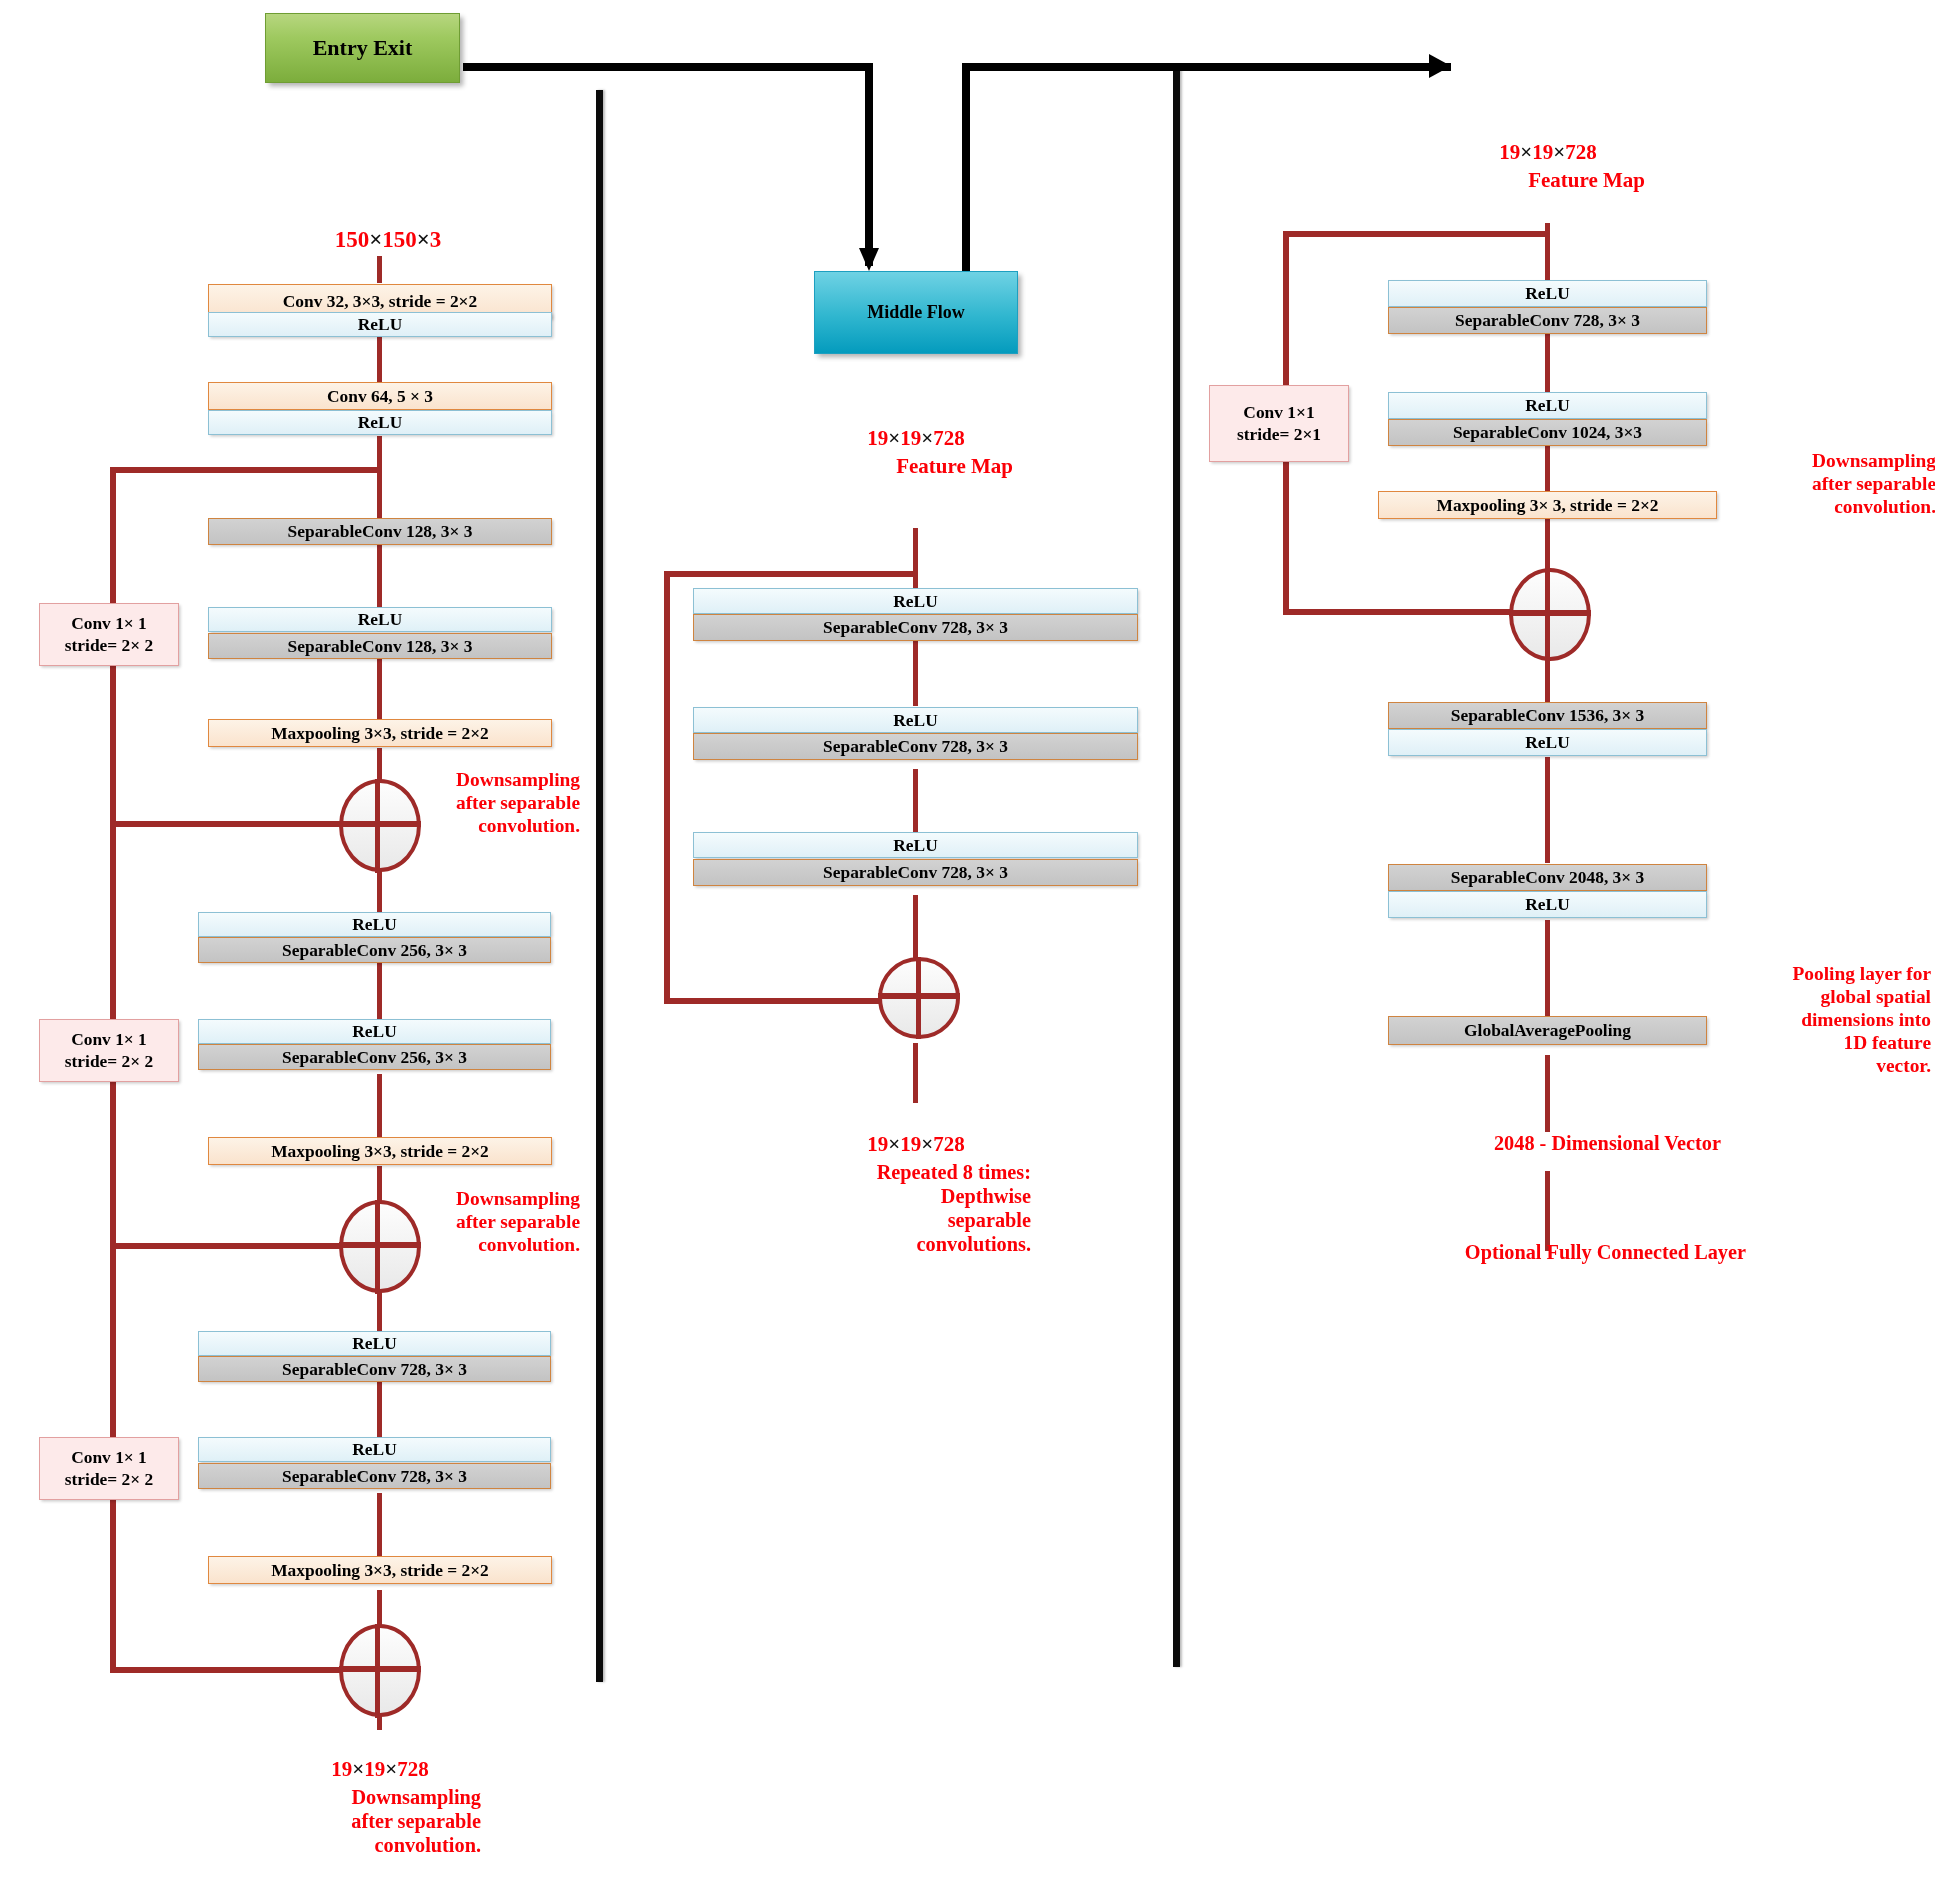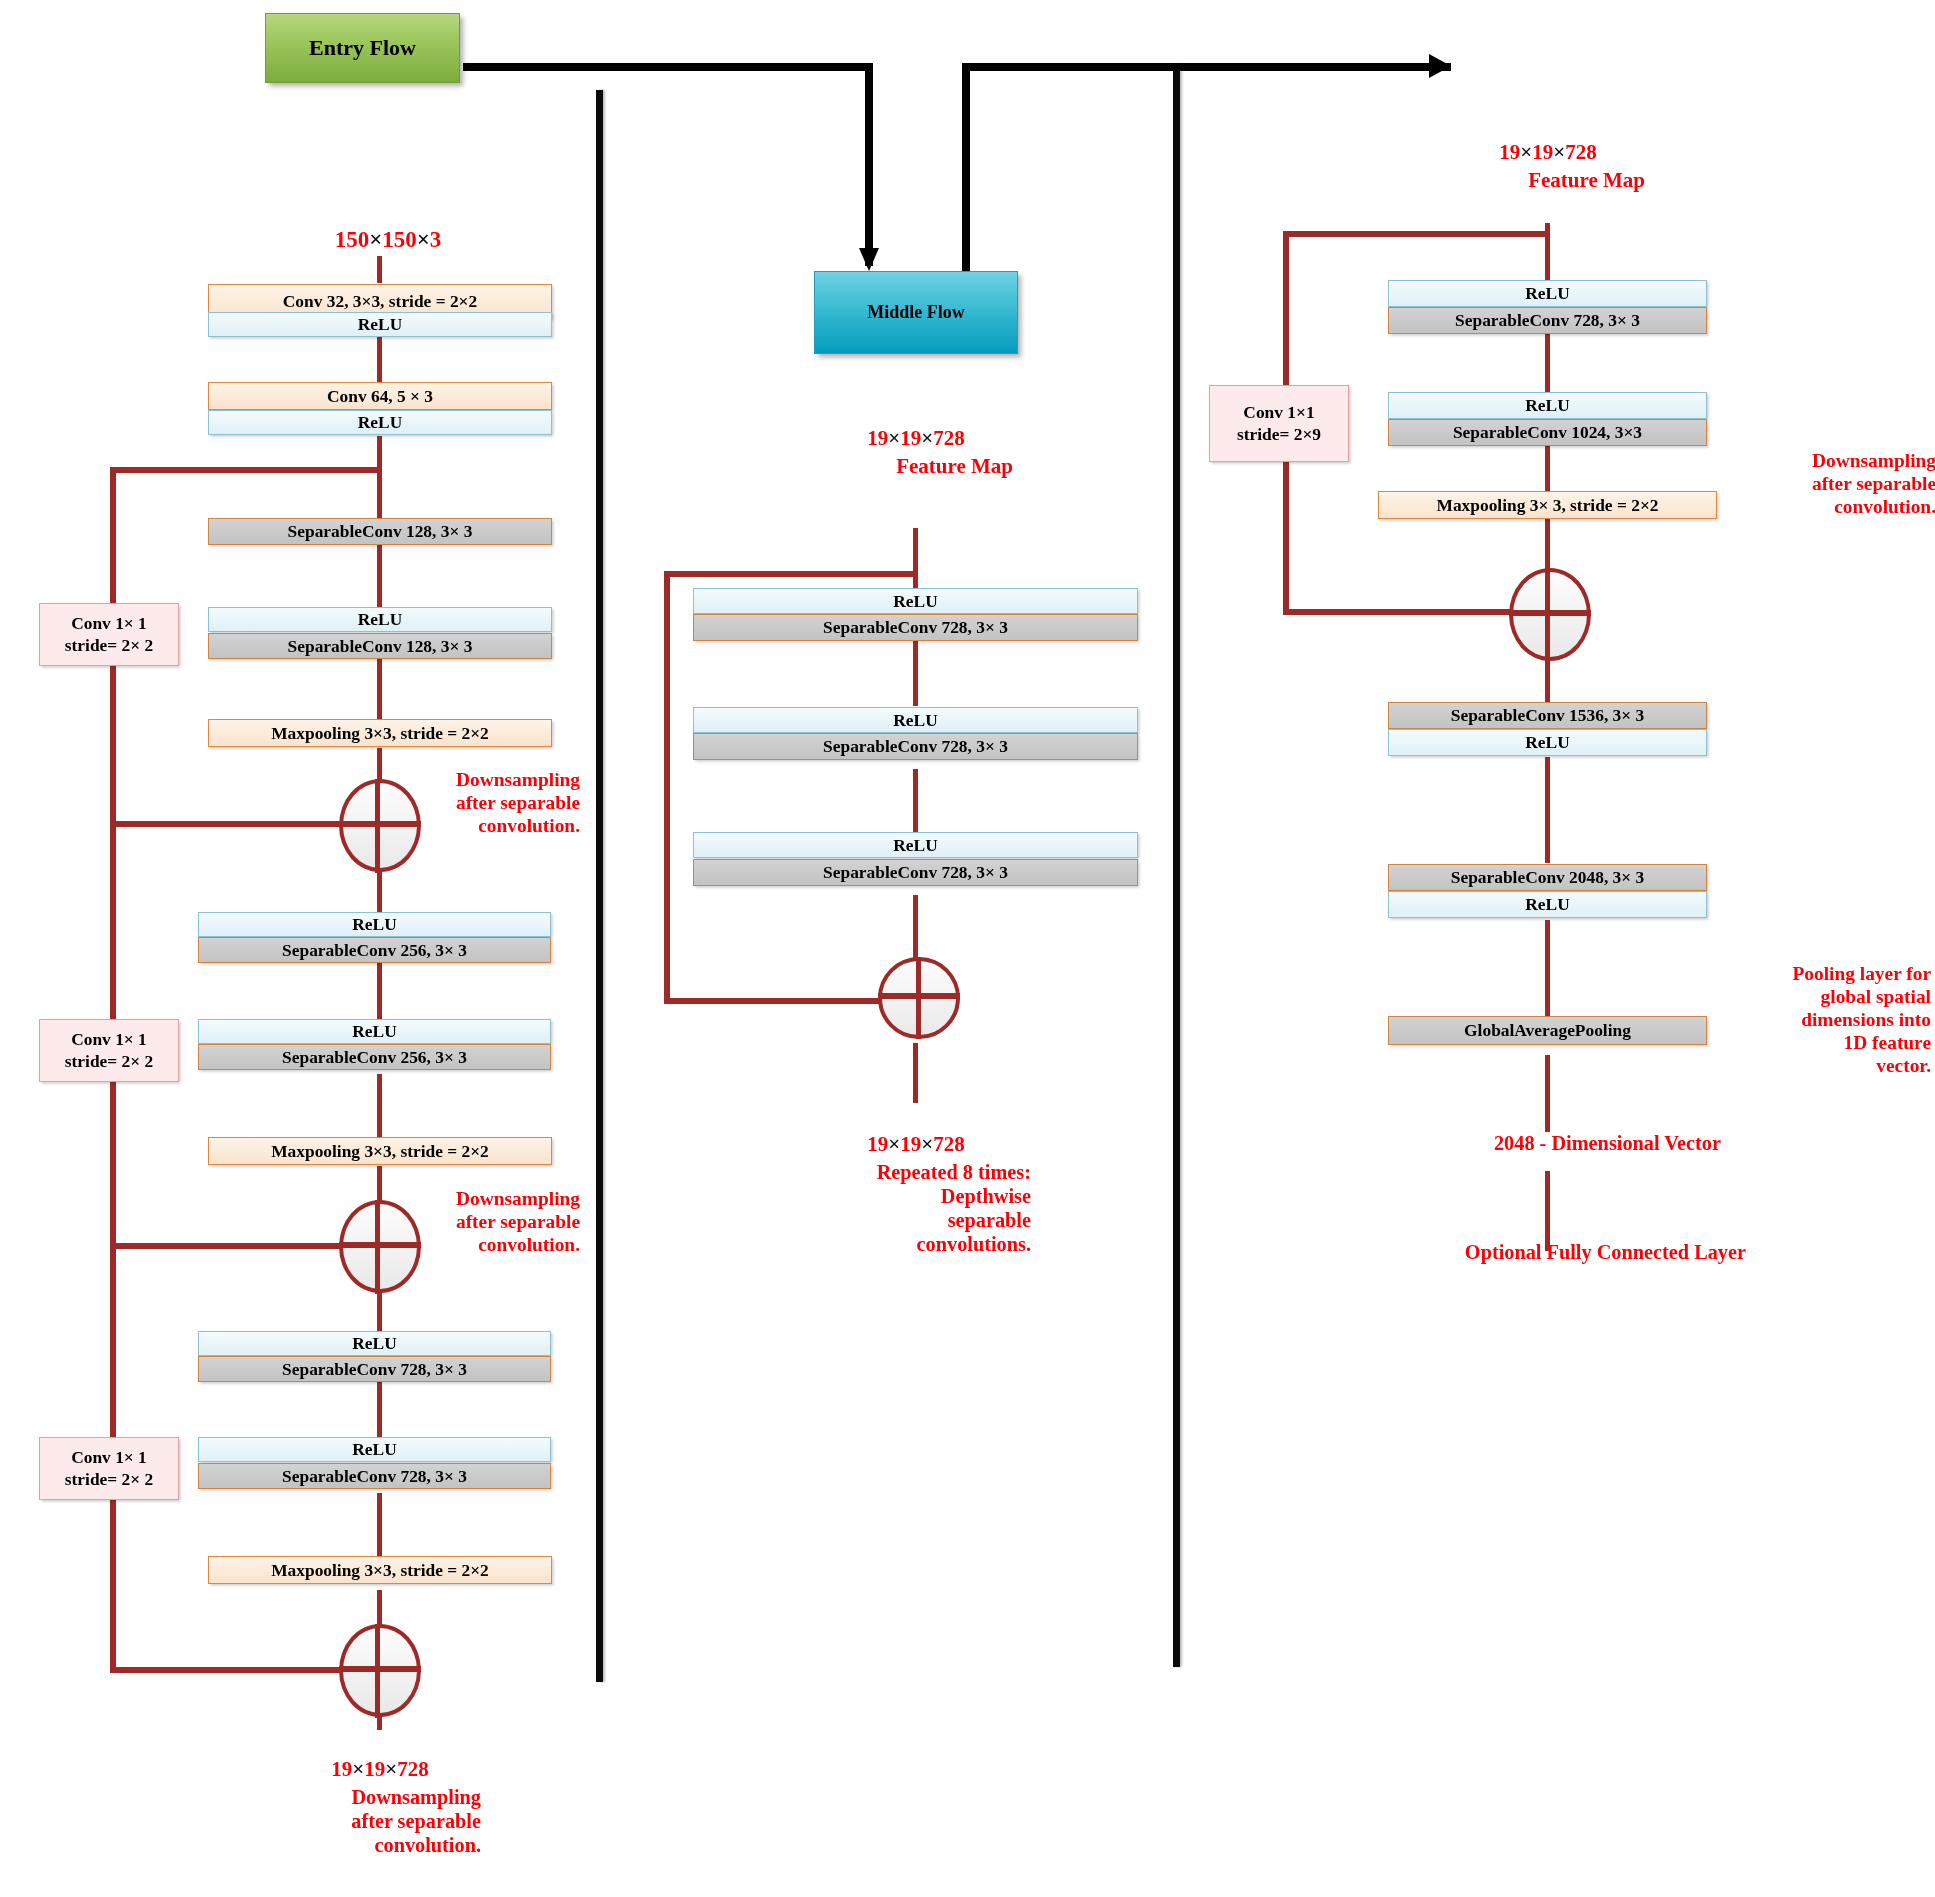--- a/index.html
+++ b/index.html
@@ -65,21 +65,21 @@
 
   <div class="blk-h" style="left:463px;top:63px;width:407px;height:7.7px;"></div>
   <div class="blk-v" style="left:865px;top:63px;width:7.7px;height:203px;"></div>
   <div class="arrow-d" style="left:859px;top:248px;"></div>
 
   <div class="blk-v" style="left:962px;top:63px;width:7.7px;height:208px;"></div>
   <div class="blk-h" style="left:962px;top:63px;width:489px;height:7.7px;"></div>
   <div class="arrow-r" style="left:1429px;top:54px;"></div>
 
   <div class="flowbox flow-entry" style="left:265px;top:12.6px;width:193px;height:68px;font-size:22px;">
-    <span>Entry Flow</span>
+    <span>Entry Exit</span>
   </div>
 
   <div class="flowbox flow-middle" style="left:814px;top:271px;width:202px;height:81px;font-size:18px;">
     <span>Middle Flow</span>
   </div>
 
 
   <div class="dim" style="left:291px;top:226px;width:194px;font-size:23px;">
     <span>150</span><span class="x">×</span><span>150</span><span class="x">×</span><span>3</span>
   </div>
@@ -296,21 +296,21 @@
   <div class="layer lay-sep" style="left:1388px;top:419px;width:319px;height:27px;font-size:17.4px;">
     <span>SeparableConv 1024, 3×3</span>
     </div>
 
   <div class="layer lay-pool" style="left:1378px;top:491px;width:339px;height:28px;font-size:17.4px;">
     <span>Maxpooling 3× 3, stride =  2×2</span>
     </div>
 
   <div class="layer lay-res" style="left:1209px;top:385px;width:140px;height:77px;font-size:17.4px;">
     <span>Conv 1×1</span>
-    <span>stride= 2×9</span>
+    <span>stride= 2×1</span>
   </div>
 
   <div class="adder" style="left:1509px;top:568px;width:74px;height:85px;">
     <div class="ax" style="left:32px;top:-4.4px;width:5.3px;height:94px;"></div>
     <div class="ax" style="left:-4.4px;top:38px;width:82px;height:5.8px;"></div>
   </div>
 
   <div class="layer lay-sep" style="left:1388px;top:702px;width:319px;height:27px;font-size:17.4px;">
     <span>SeparableConv 1536, 3× 3</span>
     </div>

